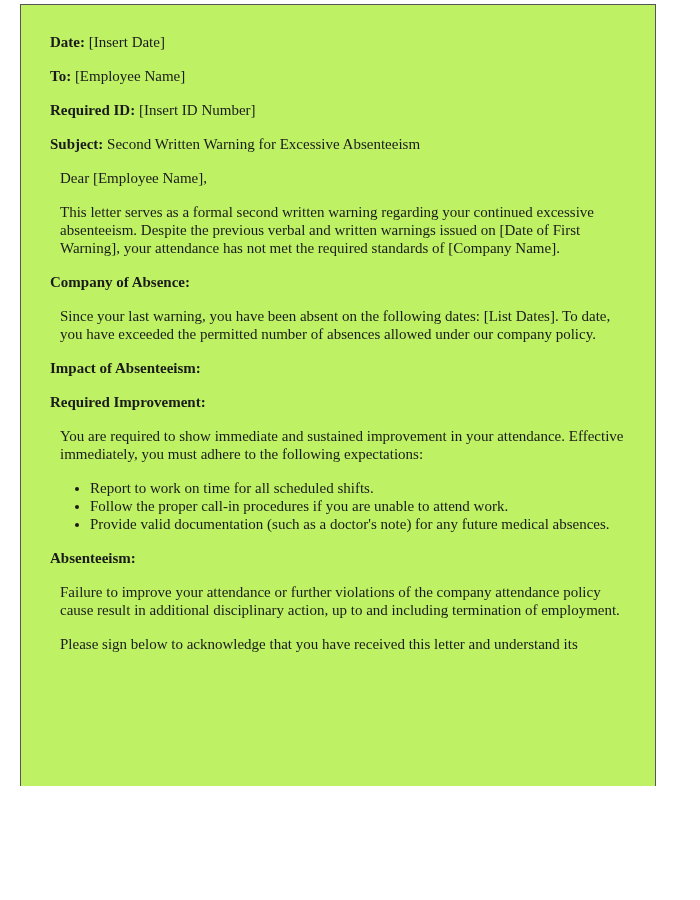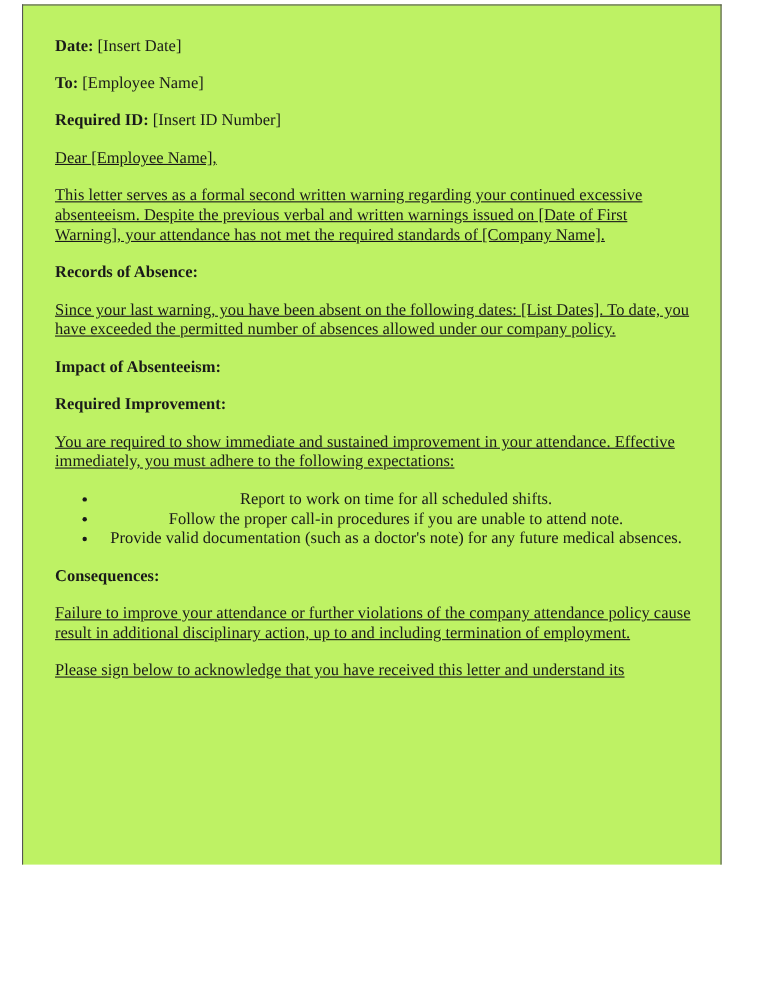--- a/index.html
+++ b/index.html
@@ -29,39 +29,37 @@
     }
     .content {
       position: absolute;
       left: 29px;
       top: 28px;
       width: 580px;
       font-size: 15px;
       line-height: 18px;
     }
     .content p {
-      margin: 0 0 16px 0;
-      text-decoration: underline;
+      margin: 0 0 16px 10px;
     }
     .content .field {
       margin: 0 0 16px 0;
     }
     .content b {
       font-weight: bold;
     }
     .content h3 {
       font-size: 15px;
       font-weight: bold;
       margin: 0 0 16px 0;
       line-height: 18px;
     }
     .content ul {
       margin: 0 0 16px 0;
       padding-left: 40px;
-      text-align: center;
     }
     .content li {
       margin: 0;
     }
   </style>
 </head>
 <body>
 
 <div class="page">
   <div class="content">
@@ -71,37 +69,41 @@
       <span>[Insert Date]</span>
     </div>
     <div class="field">
       <b>To: </b>
       <span>[Employee Name]</span>
     </div>
     <div class="field">
       <b>Required ID: </b>
       <span>[Insert ID Number]</span>
     </div>
+    <div class="field">
+      <b>Subject: </b>
+      <span>Second Written Warning for Excessive Absenteeism</span>
+    </div>
 
     <p>Dear [Employee Name],</p>
 
     <p>This letter serves as a formal second written warning regarding your continued excessive absenteeism. Despite the previous verbal and written warnings issued on [Date of First Warning], your attendance has not met the required standards of [Company Name].</p>
 
-    <h3>Records of Absence:</h3>
+    <h3>Company of Absence:</h3>
     <p>Since your last warning, you have been absent on the following dates: [List Dates]. To date, you have exceeded the permitted number of absences allowed under our company policy.</p>
 
     <h3>Impact of Absenteeism:</h3>
 
     <h3>Required Improvement:</h3>
     <p>You are required to show immediate and sustained improvement in your attendance. Effective immediately, you must adhere to the following expectations:</p>
     <ul>
       <li>Report to work on time for all scheduled shifts.</li>
-      <li>Follow the proper call-in procedures if you are unable to attend note.</li>
+      <li>Follow the proper call-in procedures if you are unable to attend work.</li>
       <li>Provide valid documentation (such as a doctor's note) for any future medical absences.</li>
     </ul>
 
-    <h3>Consequences:</h3>
+    <h3>Absenteeism:</h3>
     <p>Failure to improve your attendance or further violations of the company attendance policy cause result in additional disciplinary action, up to and including termination of employment.</p>
 
     <p>Please sign below to acknowledge that you have received this letter and understand its</p>
 
   </div>
 </div>
 
 </body></html>

